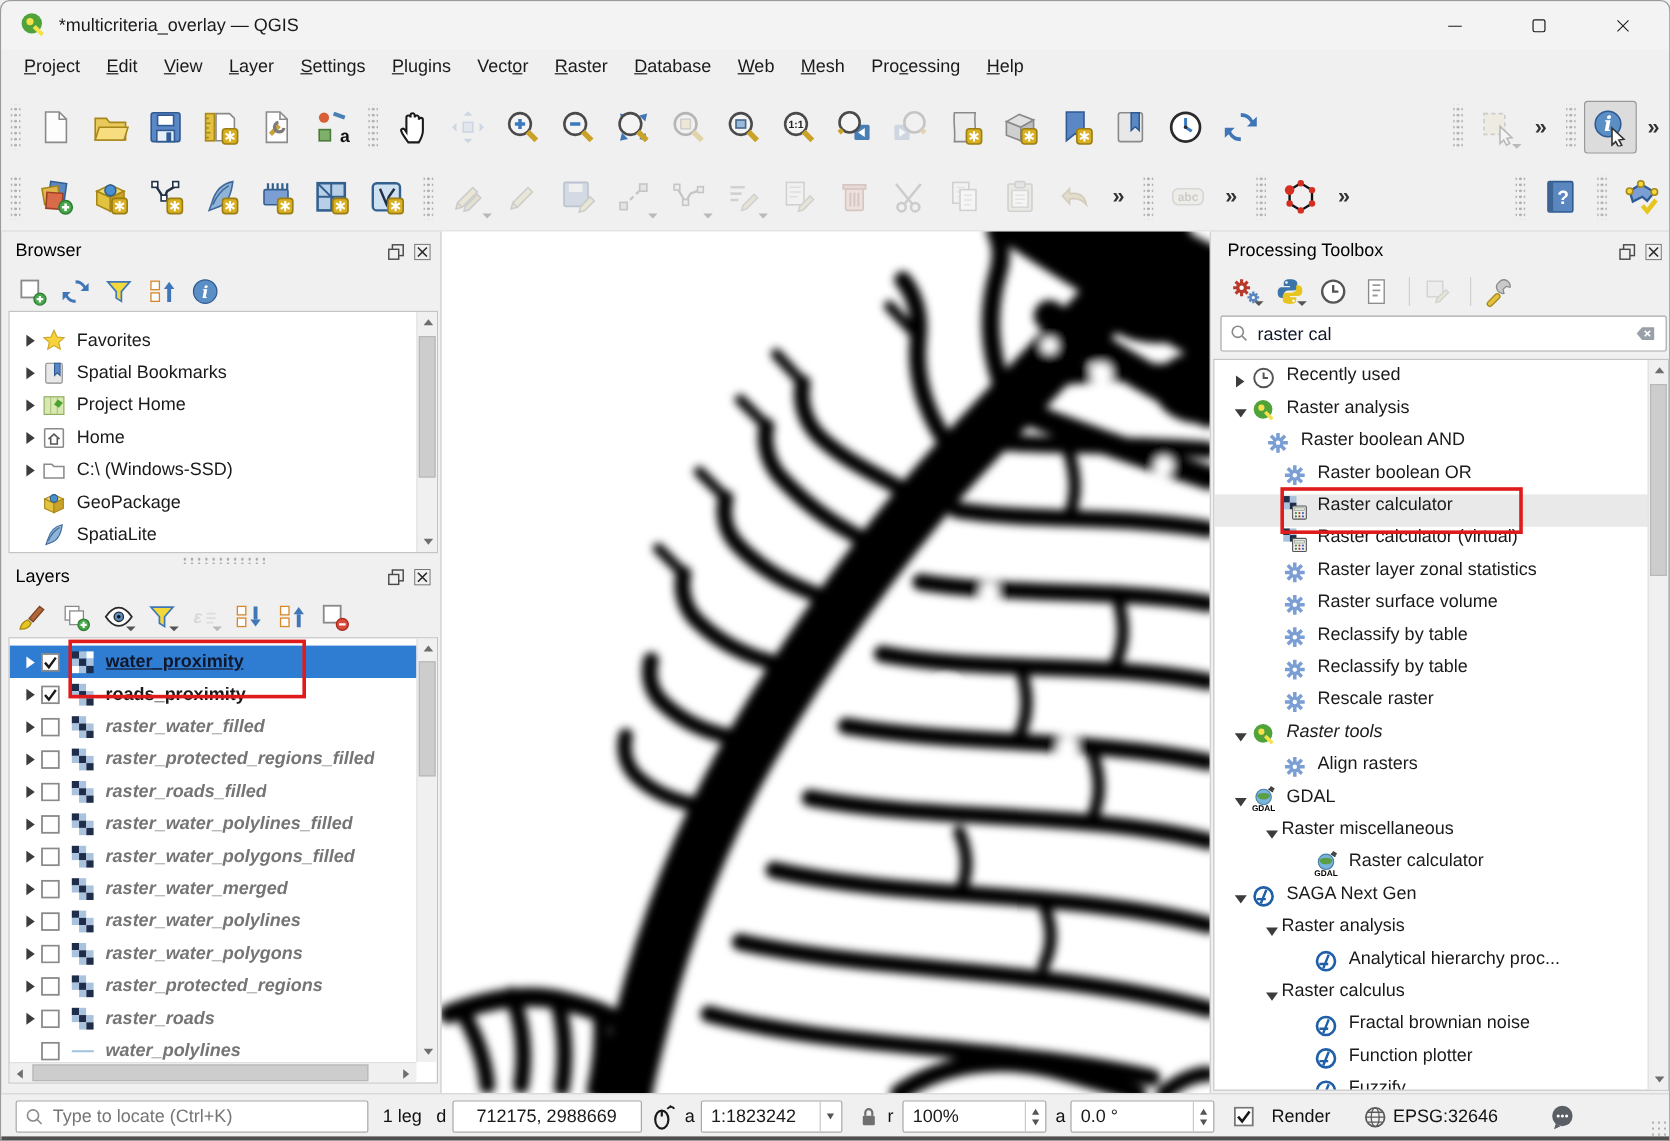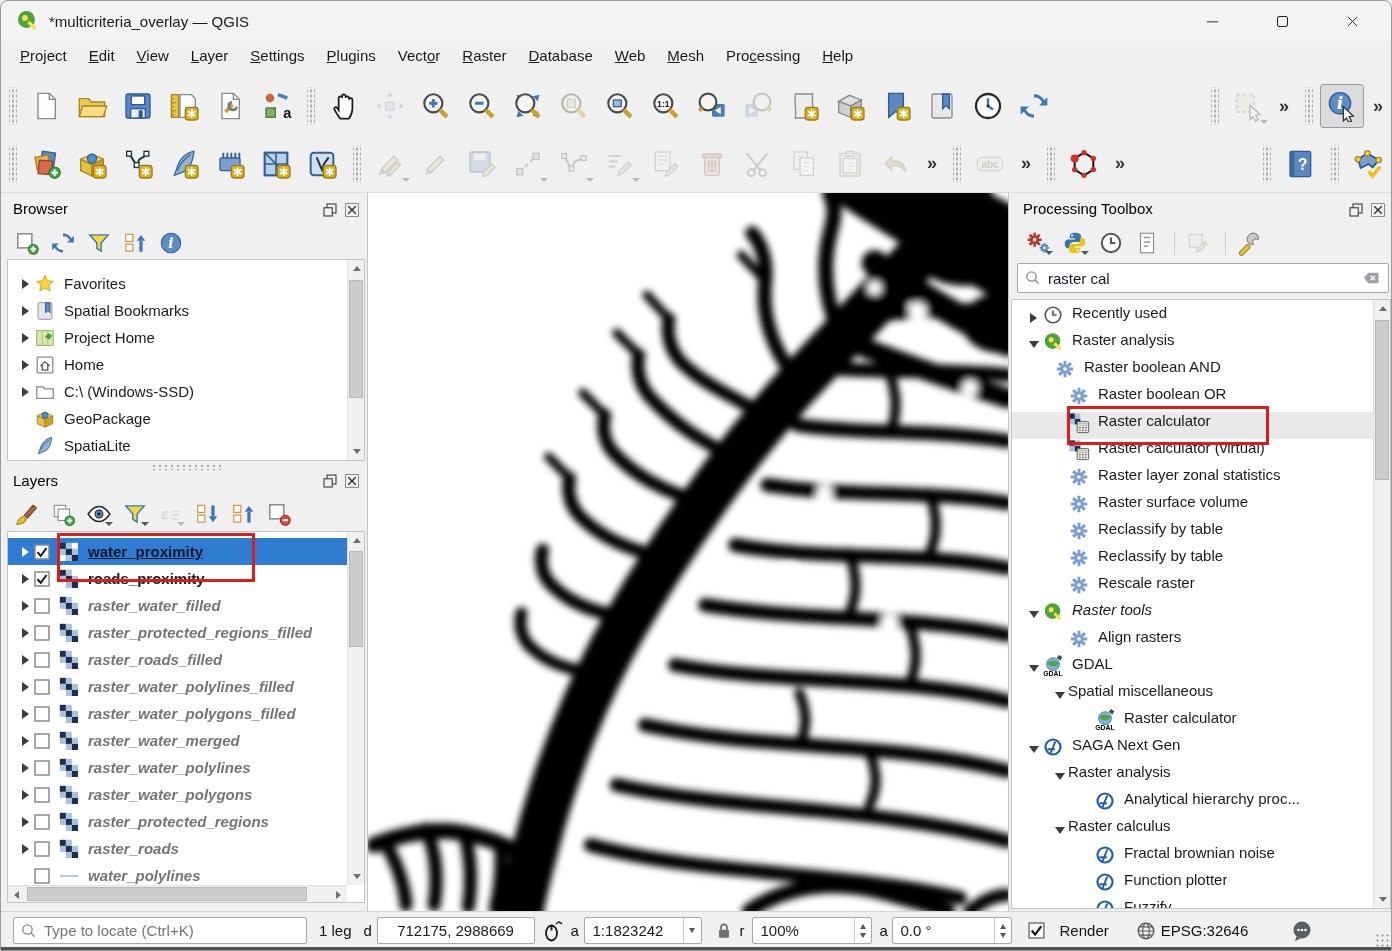--- a/index.html
+++ b/index.html
@@ -1284,21 +1284,21 @@
               <path d="M16.5 2.5l4 2.8" stroke="#333" stroke-width="1.4"></path>
               <rect x="17.5" y="1" width="4.2" height="2.8" transform="rotate(33 19.6 2.4)" fill="#444"></rect>
               <text x="12" y="23" font-size="7.5" font-weight="bold" fill="#000" text-anchor="middle">GDAL</text>
             </svg></span>
           <span class="tlabel">GDAL</span>
         </div>
         <div class="prow" style="padding-left: 30px;">
           <span class="exp-slot">
             <span class="tri-d"></span>
           </span>
-          <span class="tlabel">Spatial miscellaneous</span>
+          <span class="tlabel">Raster miscellaneous</span>
         </div>
         <div class="prow" style="padding-left: 56px;">
           <span class="exp-slot"></span>
           <span class="ticon"><svg viewBox="0 0 24 24">
               <circle cx="12" cy="10" r="7" fill="#79b4dd" stroke="#4a7fa8"></circle>
               <path d="M6 8.5c2.5-2.8 9.5-2.8 12 0-1.2 2.8-2.5 3.8-6 3.8S7.2 11.3 6 8.5z" fill="#5a9e46"></path>
               <path d="M16.5 2.5l4 2.8" stroke="#333" stroke-width="1.4"></path>
               <rect x="17.5" y="1" width="4.2" height="2.8" transform="rotate(33 19.6 2.4)" fill="#444"></rect>
               <text x="12" y="23" font-size="7.5" font-weight="bold" fill="#000" text-anchor="middle">GDAL</text>
             </svg></span>

